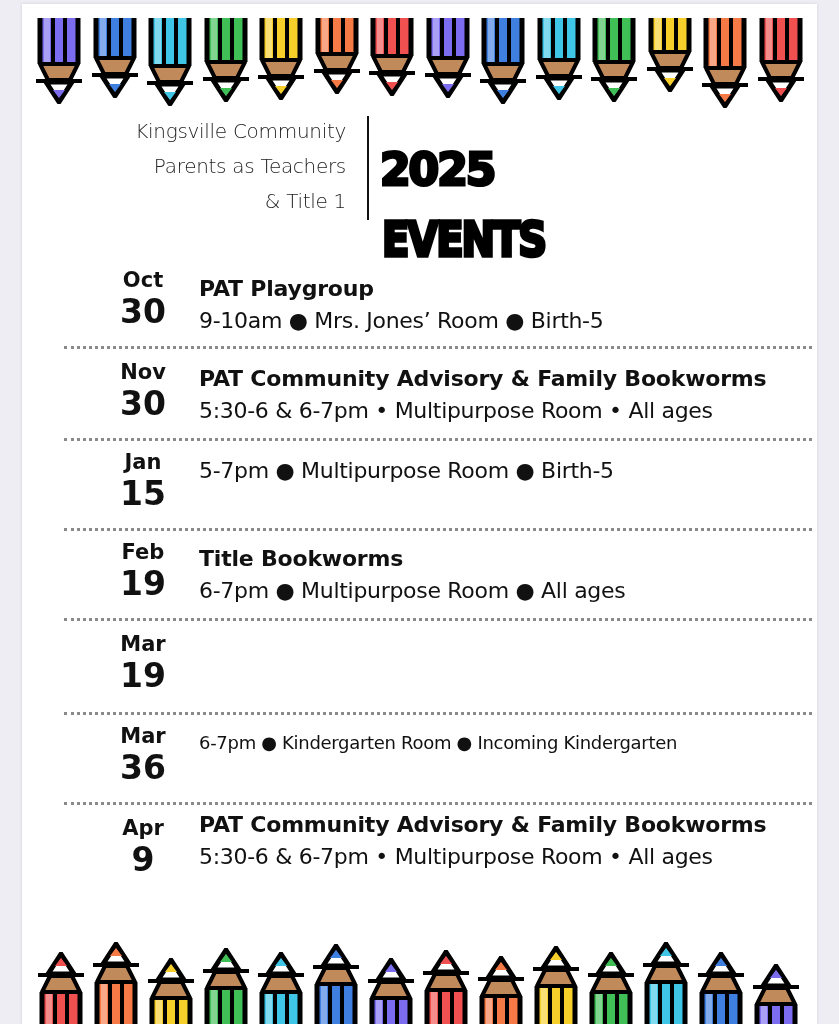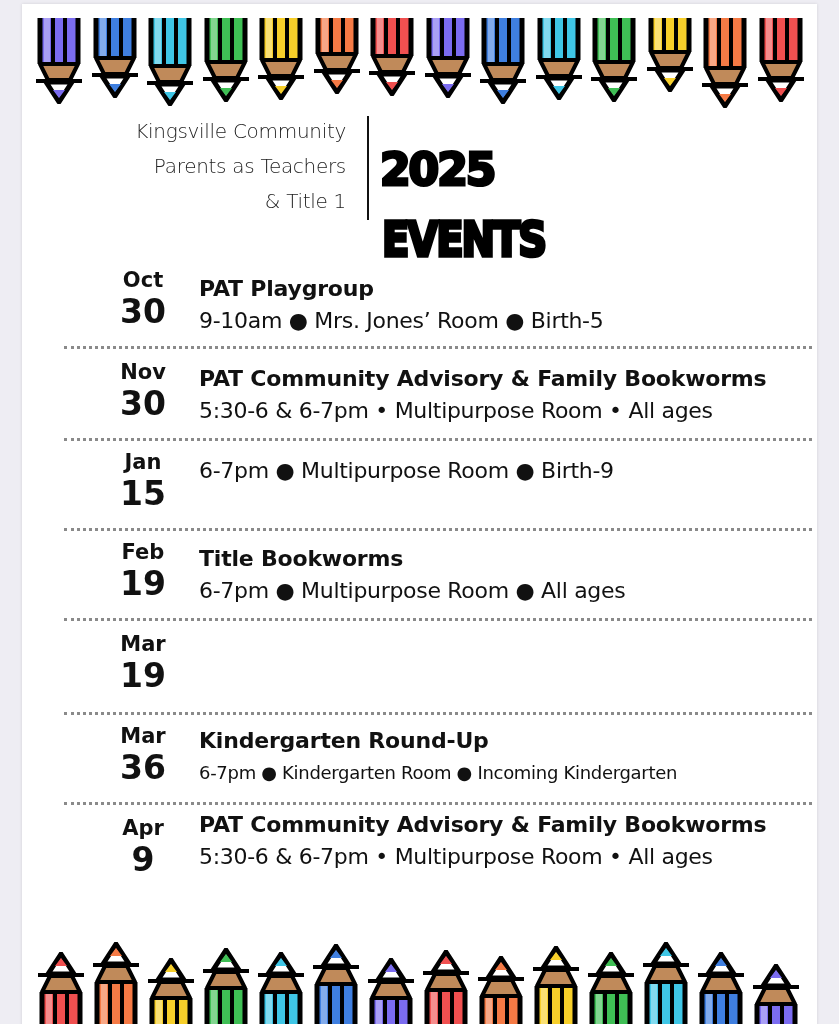--- a/index.html
+++ b/index.html
@@ -276,21 +276,21 @@
       </div>
     </div>
     <div class="divider" style="top:172px"></div>
 
     <div class="event" style="top:184px">
       <div class="date" style="top:0px">
         <div class="month">Jan</div>
         <div class="day">15</div>
       </div>
       <div class="details" style="top:4px">
-        <div class="info">6-7pm ●  Multipurpose Room ● Birth-9</div>
+        <div class="info">5-7pm ●  Multipurpose Room ● Birth-5</div>
       </div>
     </div>
     <div class="divider" style="top:262px"></div>
 
     <div class="event" style="top:274px">
       <div class="date" style="top:0px">
         <div class="month">Feb</div>
         <div class="day">19</div>
       </div>
       <div class="details" style="top:4px">
@@ -307,21 +307,20 @@
       </div>
     </div>
     <div class="divider" style="top:446px"></div>
 
     <div class="event" style="top:458px">
       <div class="date" style="top:0px">
         <div class="month">Mar</div>
         <div class="day">36</div>
       </div>
       <div class="details" style="top:2px">
-        <div class="title">Kindergarten Round-Up</div>
         <div class="info small">6-7pm ● Kindergarten Room ● Incoming Kindergarten</div>
       </div>
     </div>
     <div class="divider" style="top:536px"></div>
 
     <div class="event" style="top:548px">
       <div class="date" style="top:2px">
         <div class="month">Apr</div>
         <div class="day">9</div>
       </div>

